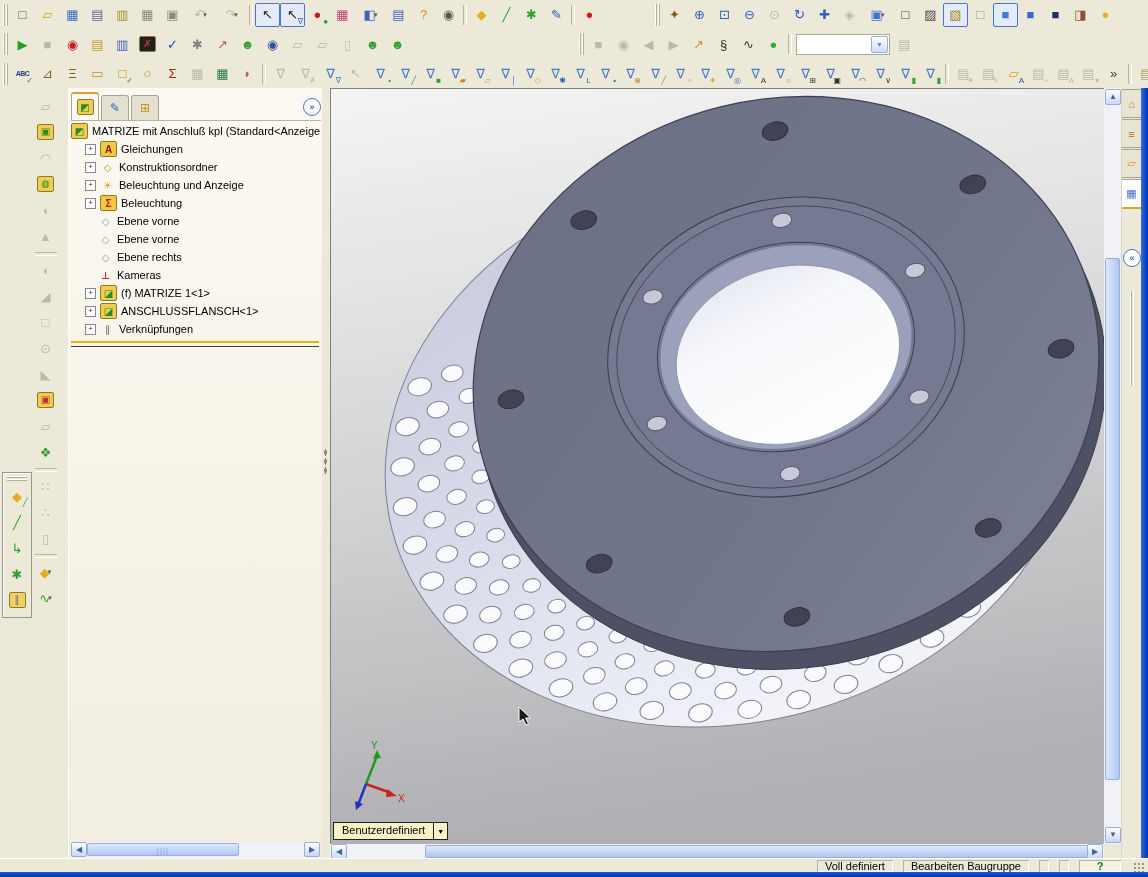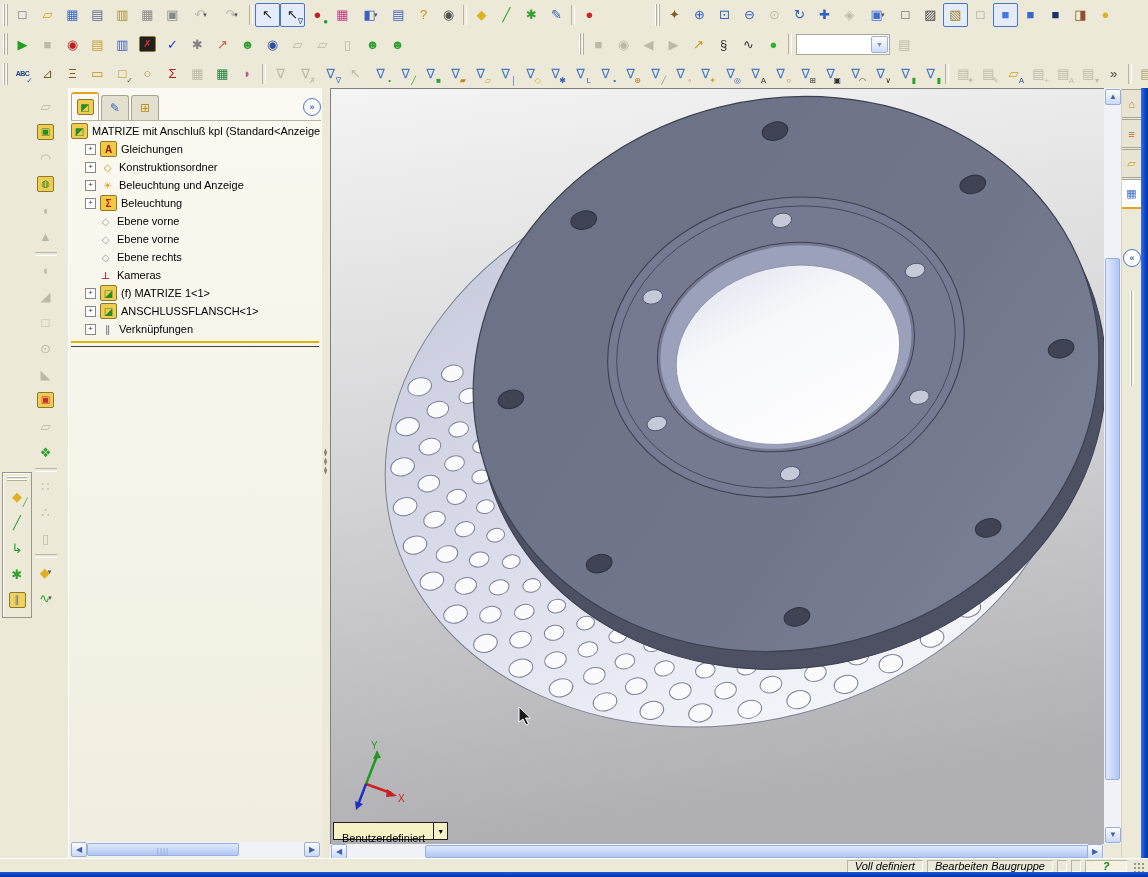--- a/index.html
+++ b/index.html
@@ -62,37 +62,37 @@
   .sbgrip{position:absolute;left:50%;top:50%;transform:translate(-50%,-50%);color:#8aa4d8;font-size:8px;letter-spacing:1px;}
 
   #treehs{left:2px;right:3px;bottom:1px;height:15px;}
   #splitter{position:absolute;left:322px;top:88px;width:8px;height:770px;background:#ece9d8;}
   #splitter .dots{position:absolute;left:2px;top:360px;width:3px;height:28px;background:radial-gradient(#8a8676 1px,transparent 1.3px);background-size:3px 9px;}
 
   
   #vp{position:absolute;left:330px;top:88px;width:774px;height:755px;border-left:1px solid #808080;border-top:1px solid #808080;}
   #vp svg{display:block;}
   #orientbtn{position:absolute;left:2px;bottom:4px;height:16px;display:flex;align-items:stretch;border:1px solid #202020;background:#f7f2c6;font-size:11px;}
-  #orientbtn .lab{padding:9px 8px 0;}
+  #orientbtn .lab{padding:1px 8px 0;}
   #orientbtn .arr{width:13px;border-left:1px solid #202020;display:flex;align-items:center;justify-content:center;font-size:7px;}
   #vphs{left:330px;top:844px;width:774px;height:15px;}
   #vpvs{left:1104px;top:88px;width:17px;height:756px;}
 
   
   #taskpane{position:absolute;left:1121px;top:88px;width:20px;height:771px;background:#ece9d8;border-left:1px solid #d8d4c4;}
   .ptab{width:19px;height:27px;border:1px solid #a8a494;border-left:none;display:flex;align-items:center;justify-content:center;font-size:11px;background:#e8e4d4;margin-top:1px;}
   .ptab.active{background:#fff;border-bottom:2px solid #e8a020;}
   #collapsebtn{width:16px;height:16px;margin:40px auto 0;border:1px solid #4a74c8;border-radius:50%;background:#fff;color:#3a64c0;font-size:9px;font-weight:700;display:flex;align-items:center;justify-content:center;}
   #paneg{width:4px;height:95px;margin:24px auto 0;background:linear-gradient(90deg,#fff 0 1px,#b3af9e 1px 2px,transparent 2px 3px,#fff 3px 4px,#b3af9e 4px 5px);}
 
   
   #rightborder{position:absolute;left:1141px;top:88px;width:7px;height:789px;background:linear-gradient(90deg,#3a6fe8,#0845c8 60%,#06379e);}
   #bottomborder{position:absolute;left:0;top:871px;width:1148px;height:6px;background:linear-gradient(#2a62e0,#0845c8 60%,#06379e);}
   #statusbar{position:absolute;left:0;top:858px;width:1148px;height:13px;background:#ece9d8;border-top:1px solid #fff;display:flex;align-items:center;justify-content:flex-end;font-size:11px;}
-  .scell{height:12px;display:flex;align-items:center;padding:0 8px;box-shadow:inset 1px 1px 0 #b8b4a4, inset -1px -1px 0 #fff;margin-right:4px;white-space:nowrap;font-style:italic;}
+  .scell{height:12px;display:flex;align-items:center;padding:0 8px;box-shadow:inset 1px 1px 0 #b8b4a4, inset -1px -1px 0 #fff;margin-right:10px;white-space:nowrap;}
   .scell.sm{width:6px;padding:0 2px;}
   #helpcell{width:26px;justify-content:center;color:#108010;font-weight:700;background:#f4f1e2;}
   #grip{width:13px;height:10px;margin:0 2px 0 2px;background:radial-gradient(#9a9684 1.2px,transparent 1.4px);background-size:4px 4px;align-self:flex-end;}
 </style>
 </head>
 <body>
 
 <div class="app">
 
   <div class="trow" id="row1">

